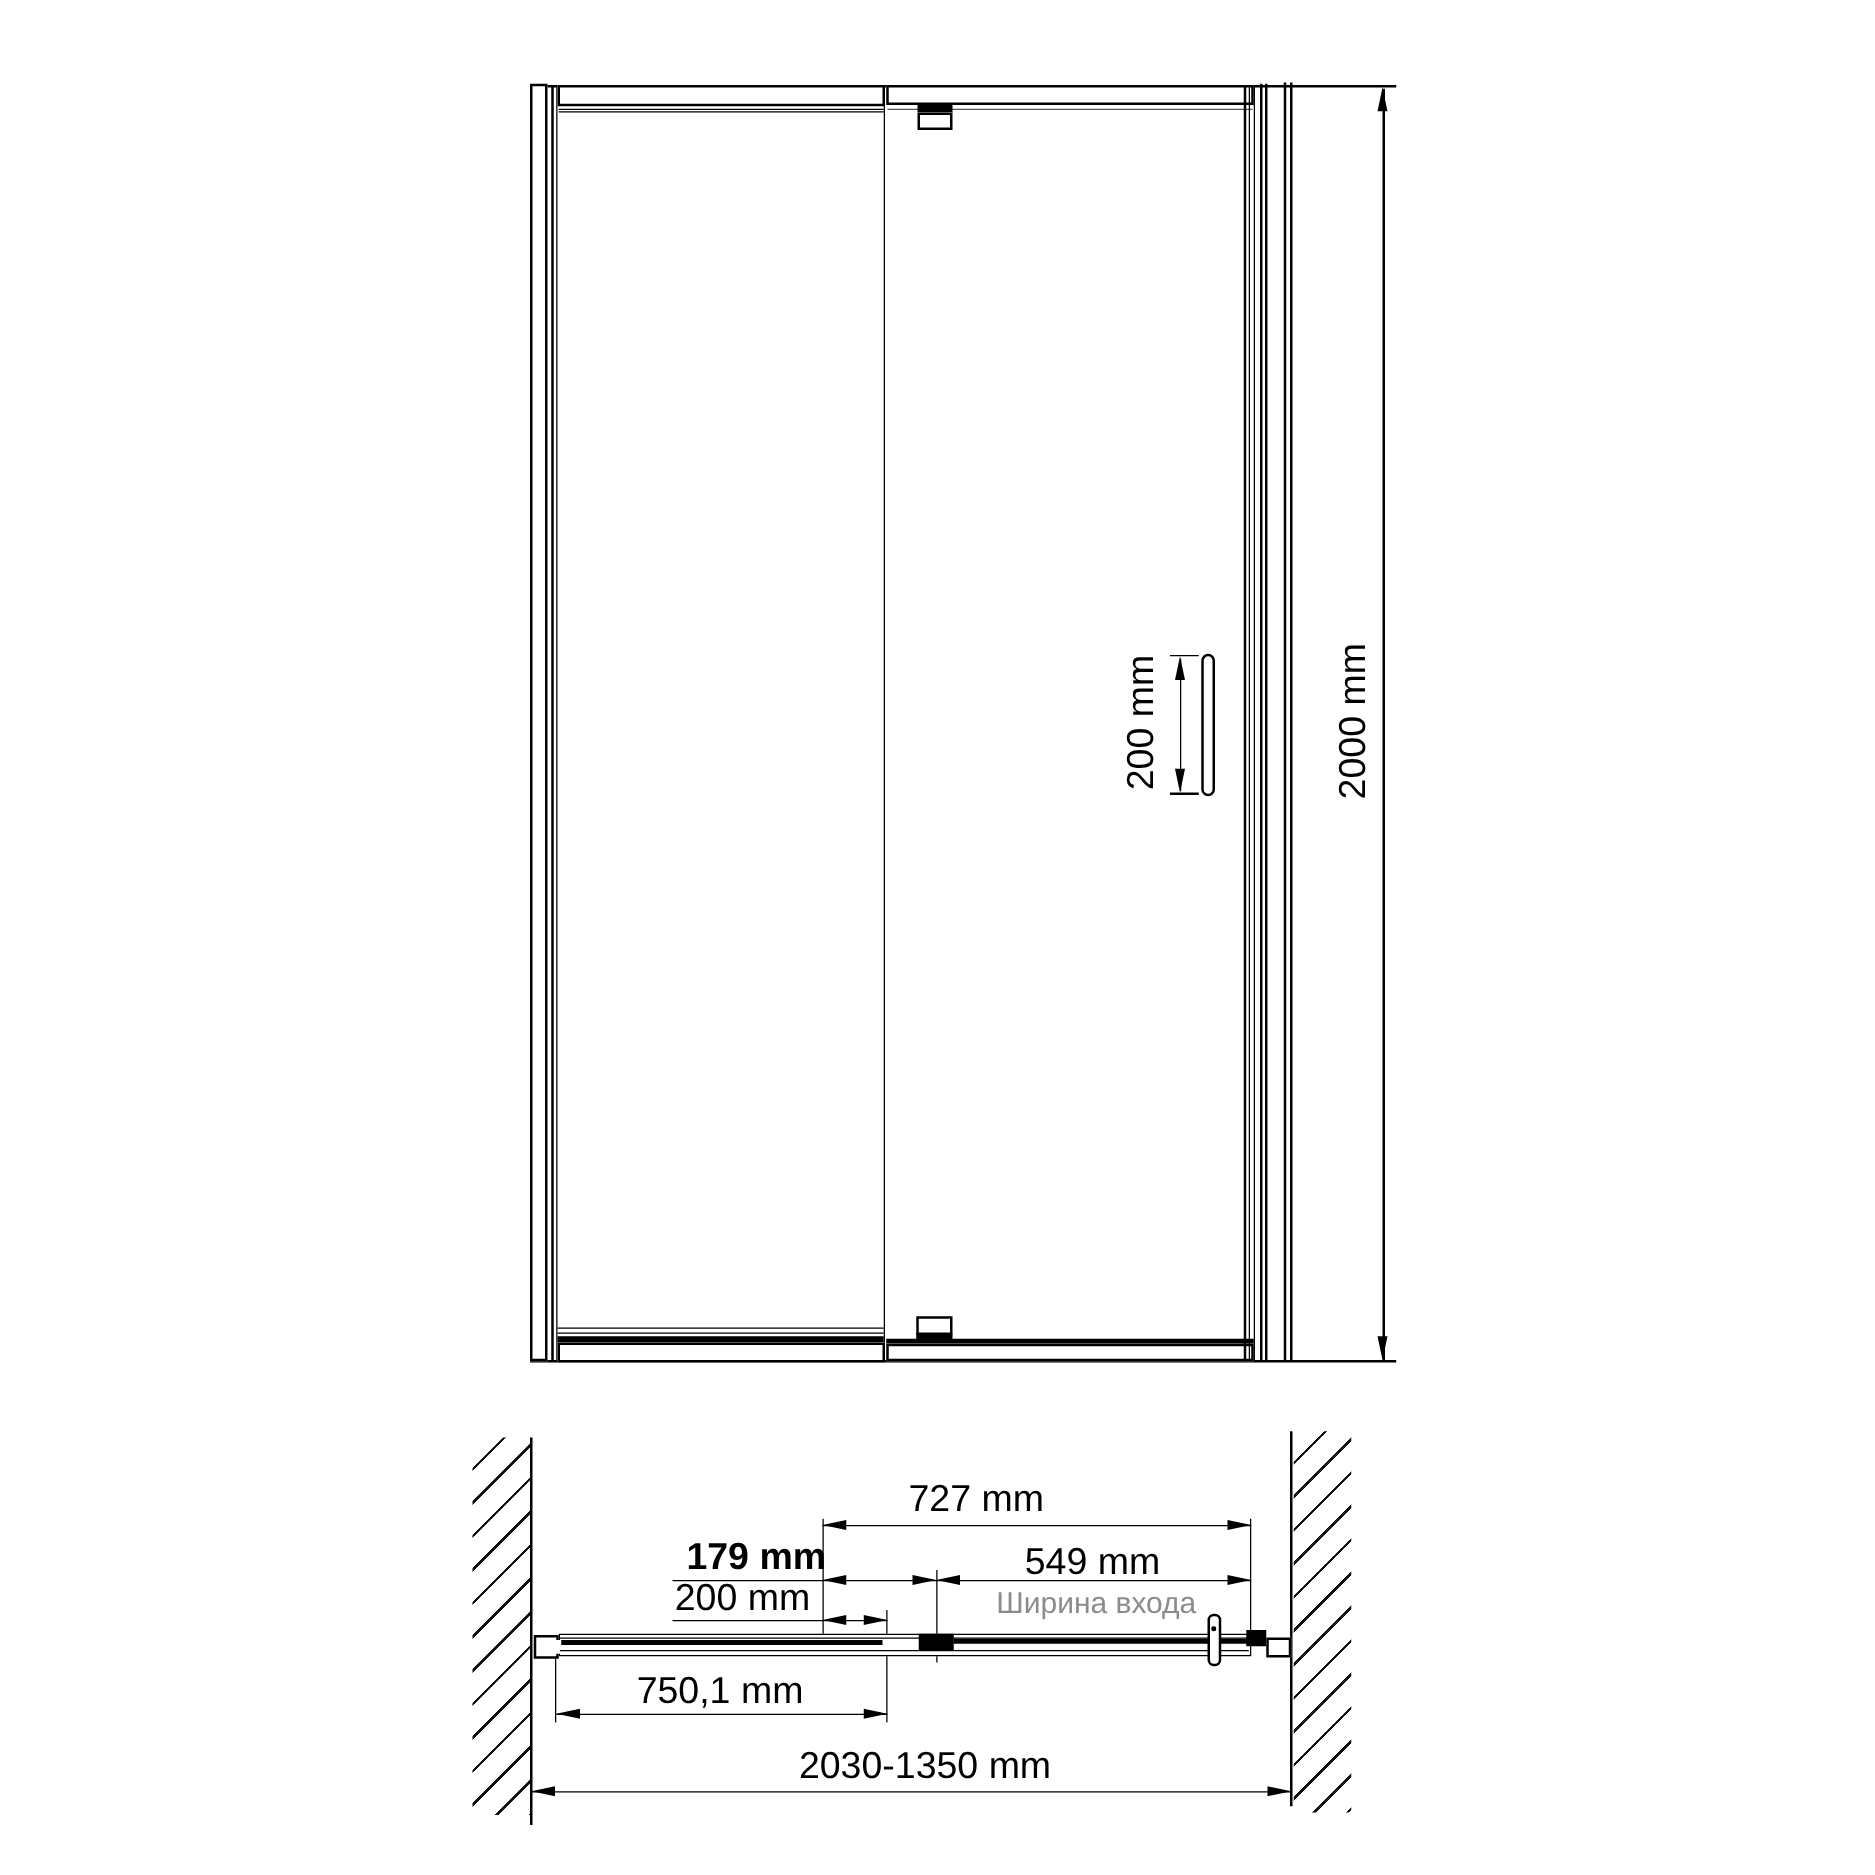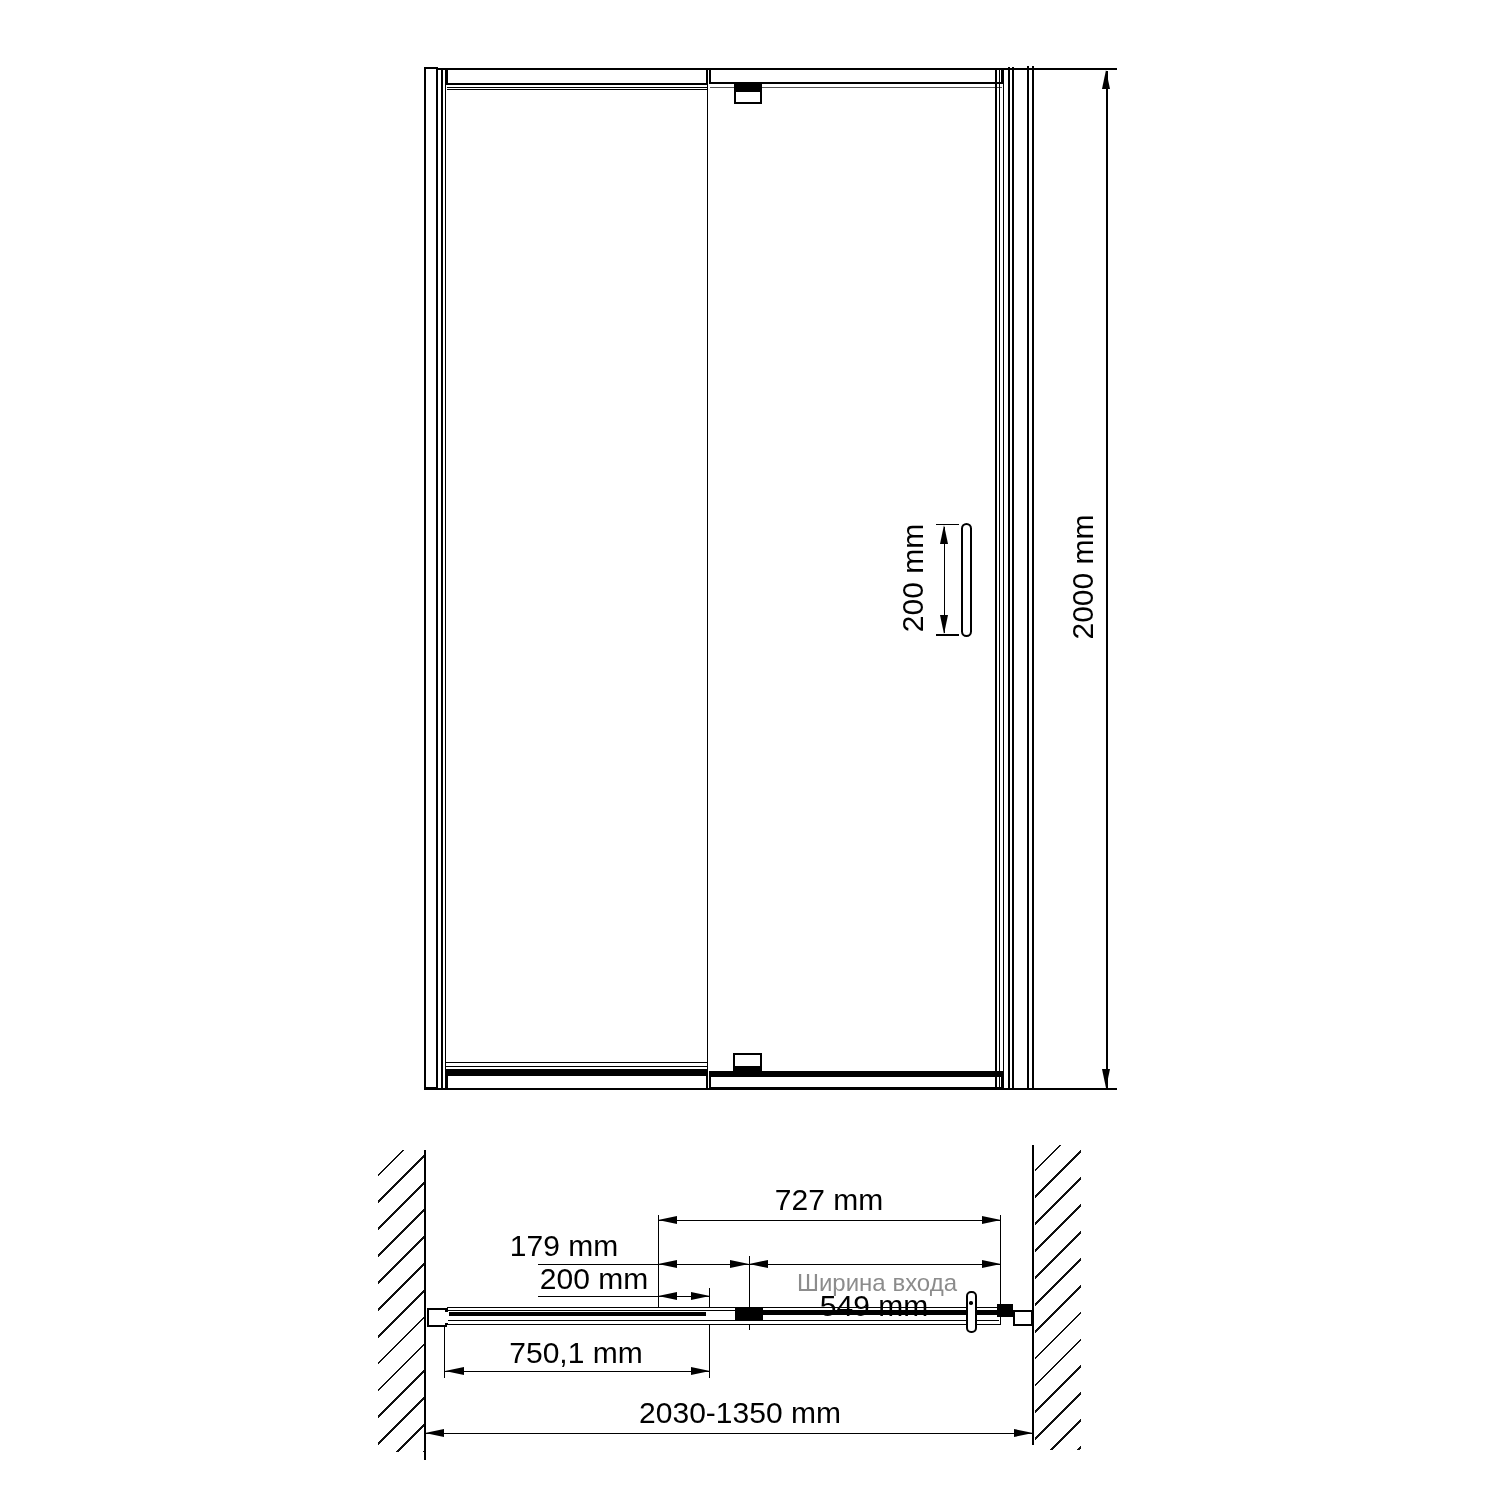--- a/index.html
+++ b/index.html
@@ -103,29 +103,29 @@
     <div class="box" style="left:427px;top:1308px;width:20px;height:18.5px;"></div>
     <div style="position:absolute;left:438px;top:1312px;width:10px;height:10.5px;background:#fff;"></div>
     <div class="box" style="left:1013px;top:1310px;width:20px;height:16px;"></div>
 
     <div class="box" style="left:965.5px;top:1291px;width:11.5px;height:42px;border-radius:5px;"></div>
     <div class="blk" style="left:969px;top:1301px;width:3.5px;height:3.5px;border-radius:50%;"></div>
 
     <div class="h" style="left:658px;top:1219.5px;width:343px;"></div>
     <div class="arr arr-l" style="left:658px;top:1215.8px;"></div>
     <div class="arr arr-r" style="left:982px;top:1215.8px;"></div>
-    <div class="lbl" style="left:829px;top:1200px;">727 mm</div>
+    <div class="lbl" style="left:781px;top:1200px;">727 mm</div>
 
     <div class="h" style="left:538px;top:1263.5px;width:463px;"></div>
     <div class="arr arr-l" style="left:658px;top:1259.8px;"></div>
     <div class="arr arr-r" style="left:730px;top:1259.8px;"></div>
     <div class="arr arr-l" style="left:749px;top:1259.8px;"></div>
     <div class="arr arr-r" style="left:982px;top:1259.8px;"></div>
-    <div class="lbl" style="left:564px;top:1246px;">179 mm</div>
-    <div class="lbl" style="left:874px;top:1306px;">549 mm</div>
+    <div class="lbl" style="left:605px;top:1246px;font-weight:bold;">179 mm</div>
+    <div class="lbl" style="left:874px;top:1250px;">549 mm</div>
     <div class="lbl muted" style="left:877px;top:1283px;">Ширина входа</div>
 
     <div class="h" style="left:538px;top:1295.5px;width:172px;"></div>
     <div class="arr arr-l" style="left:658px;top:1291.8px;"></div>
     <div class="arr arr-r" style="left:691px;top:1291.8px;"></div>
     <div class="lbl" style="left:594px;top:1279px;">200 mm</div>
 
     <div class="h" style="left:445px;top:1370.5px;width:265px;"></div>
     <div class="arr arr-l" style="left:445px;top:1366.8px;"></div>
     <div class="arr arr-r" style="left:691px;top:1366.8px;"></div>

